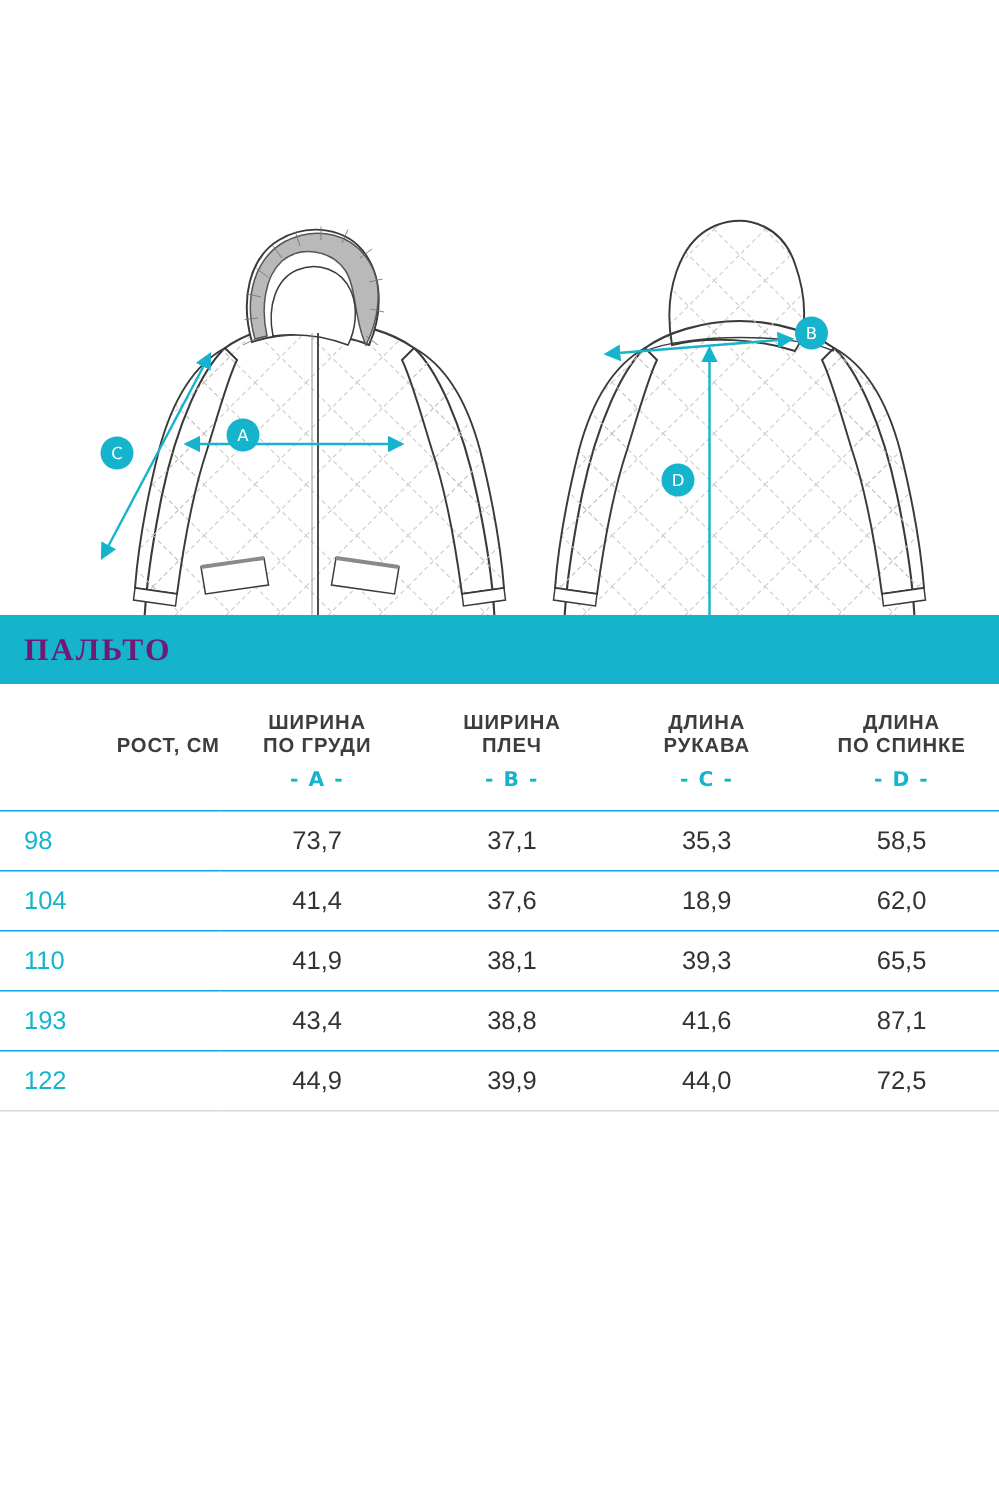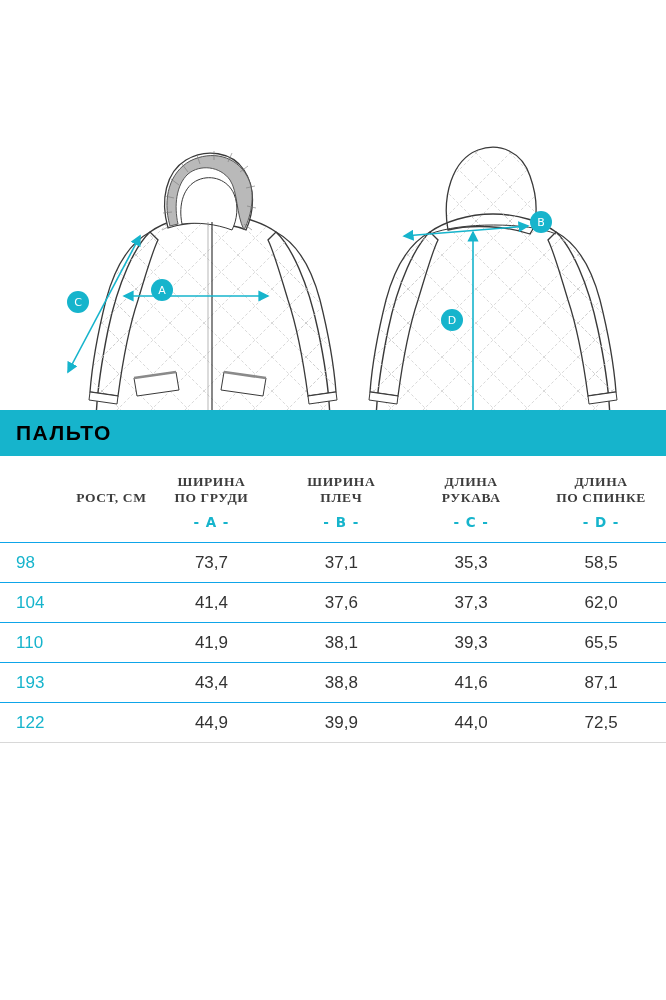--- a/index.html
+++ b/index.html
@@ -62,25 +62,25 @@
   .title-bar {
     background: #16b4cc;
     height: 46px;
     display: flex;
     align-items: center;
     padding: 0 16px;
     flex: 0 0 auto;
   }
   .title-bar h1 {
     margin: 0;
-    color: #000000;
+    color: #701a75;
     font-size: 21px;
     font-weight: bold;
     letter-spacing: 1.5px;
-    font-family: Liberation Sans, sans-serif;
+    font-family: Liberation Serif, serif;
   }
 
   
   .table-wrap {
     flex: 1 1 auto;
     padding: 0;
   }
   table.size-table {
     width: 100%;
     border-collapse: collapse;
@@ -93,21 +93,21 @@
   table.size-table col.c4 { width: 19.5%; }
 
   .hdr-row th {
     padding: 18px 0 6px 0;
     vertical-align: bottom;
     font-size: 13.5px;
     font-weight: bold;
     color: #3d3d3d;
     letter-spacing: 0.6px;
     text-align: center;
-    font-family: Liberation Serif, serif;
+    font-family: Liberation Sans, sans-serif;
   }
   .hdr-row th.first {
     text-align: right;
     padding-left: 16px;
     vertical-align: bottom;
     padding-bottom: 6px;
   }
   .hdr-row th span.l2 { display: block; }
 
   .letter-row td {
@@ -278,21 +278,21 @@
           <td class="height">98</td>
           <td>73,7</td>
           <td>37,1</td>
           <td>35,3</td>
           <td>58,5</td>
         </tr>
         <tr>
           <td class="height">104</td>
           <td>41,4</td>
           <td>37,6</td>
-          <td>37,3</td>
+          <td>18,9</td>
           <td>62,0</td>
         </tr>
         <tr>
           <td class="height">110</td>
           <td>41,9</td>
           <td>38,1</td>
           <td>39,3</td>
           <td>65,5</td>
         </tr>
         <tr>

